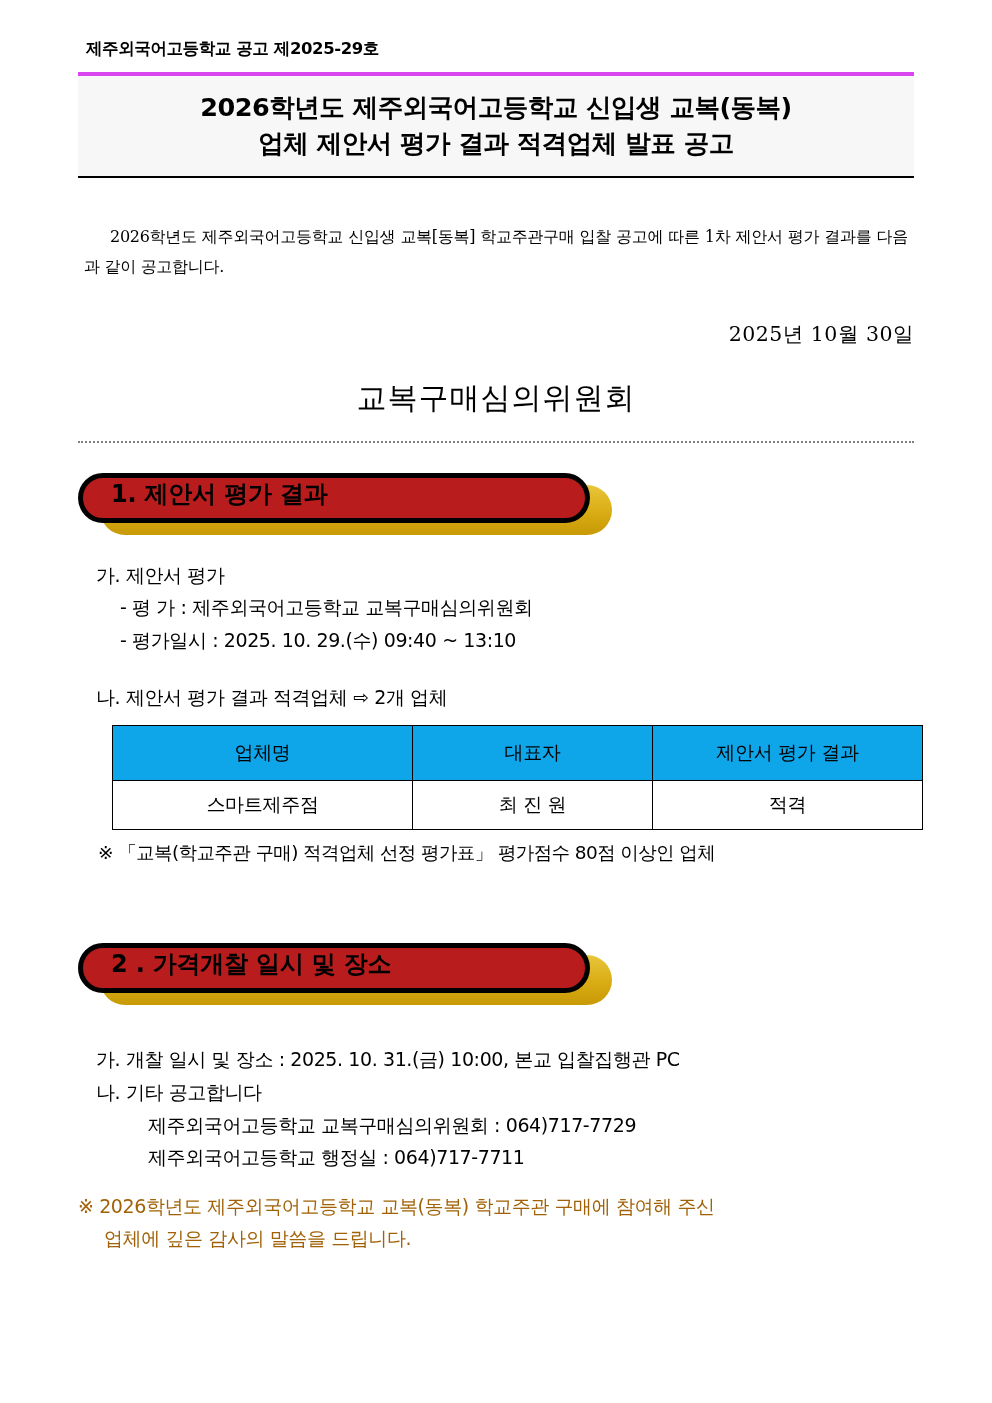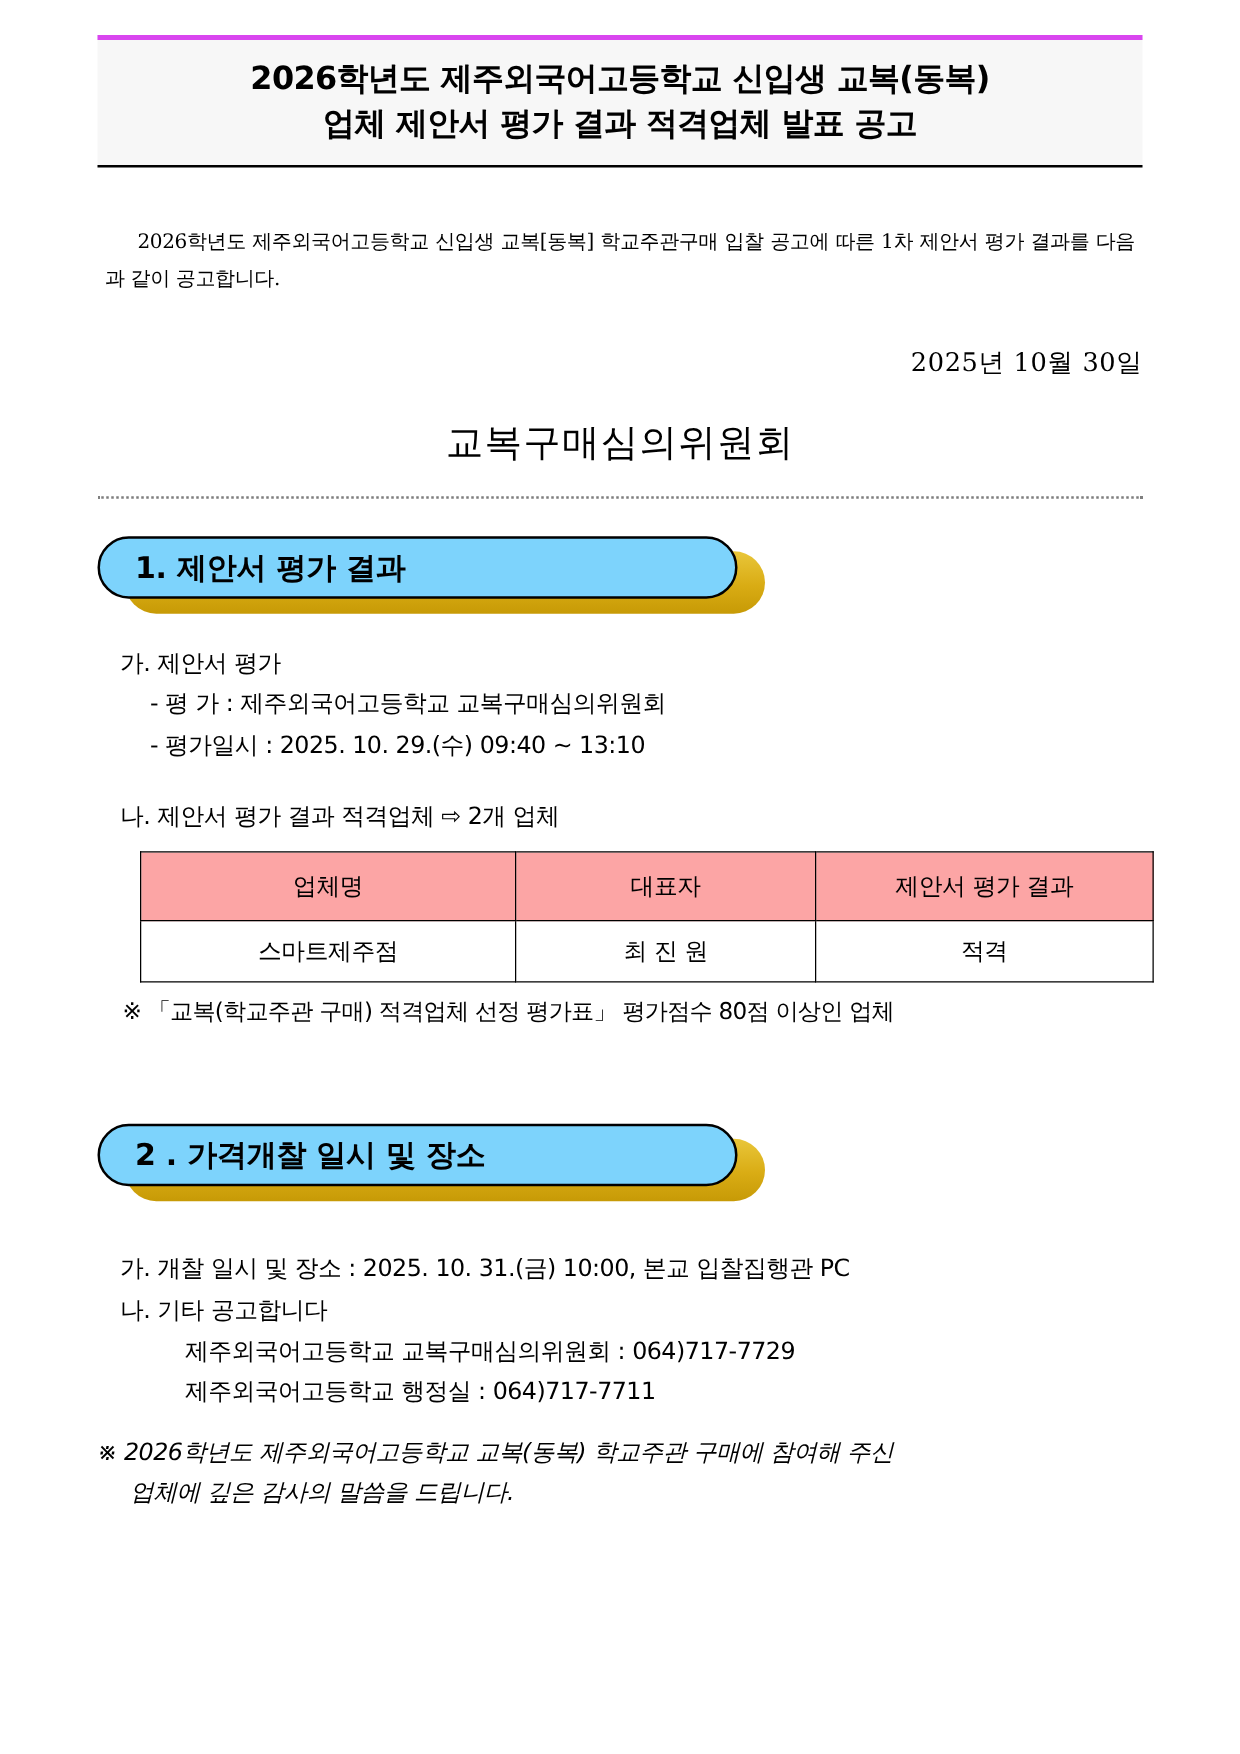--- a/index.html
+++ b/index.html
@@ -102,25 +102,24 @@
     border-radius: 26px;
     background: linear-gradient(180deg, #e9c63a 0%, #d9ac14 55%, #c79a06 100%);
   }
   .section-head .pill {
     position: absolute;
     left: 0;
     top: 0;
     width: 512px;
     height: 50px;
     border-radius: 26px;
-    background: #7dd3fc;
-    border: 2px solid #000000;
+    background: #b91c1c;
+    border: 5px solid #000000;
     box-sizing: border-box;
     display: flex;
-    align-items: center;
   }
   .section-head .pill-text {
     font-size: 24px;
     font-weight: 700;
     letter-spacing: -0.2px;
     padding-left: 28px;
     color: #000;
   }
 
   
@@ -147,54 +146,54 @@
   table.result-table th,
   table.result-table td {
     border: 1px solid #000;
     text-align: center;
     font-size: 19px;
     letter-spacing: -0.3px;
     height: 44px;
     padding: 2px 4px;
   }
   table.result-table thead th {
-    background: #fca5a5;
+    background: #0ea5e9;
     font-weight: 400;
     height: 50px;
   }
   table.result-table col.c1 { width: 300px; }
   table.result-table col.c2 { width: 240px; }
   table.result-table col.c3 { width: 270px; }
 
   .note-line {
     margin-left: 20px;
     margin-top: 10px;
     font-size: 18.5px;
     letter-spacing: -0.6px;
   }
 
   .footer-note {
     margin-top: 16px;
     margin-left: 0px;
-    color: #000000;
+    color: #a16207;
     font-size: 19px;
     letter-spacing: -0.4px;
     line-height: 1.7;
-    font-style: italic;
   }
   .footer-note .cont {
     margin-left: 26px;
     display: block;
   }
 </style>
 </head>
 <body>
 
 <div class="page">
 
+  <div class="doc-number">제주외국어고등학교 공고 제2025-29호</div>
 
   <div class="title-box">
     <div class="title-line">2026학년도 제주외국어고등학교 신입생 교복(동복)</div>
     <div class="title-line">업체 제안서 평가 결과 적격업체 발표 공고</div>
   </div>
 
   <div class="intro">2026학년도 제주외국어고등학교 신입생 교복[동복] 학교주관구매 입찰 공고에 따른 1차 제안서 평가 결과를 다음과 같이 공고합니다.</div>
 
   <div class="doc-date">2025년  10월  30일</div>
 

